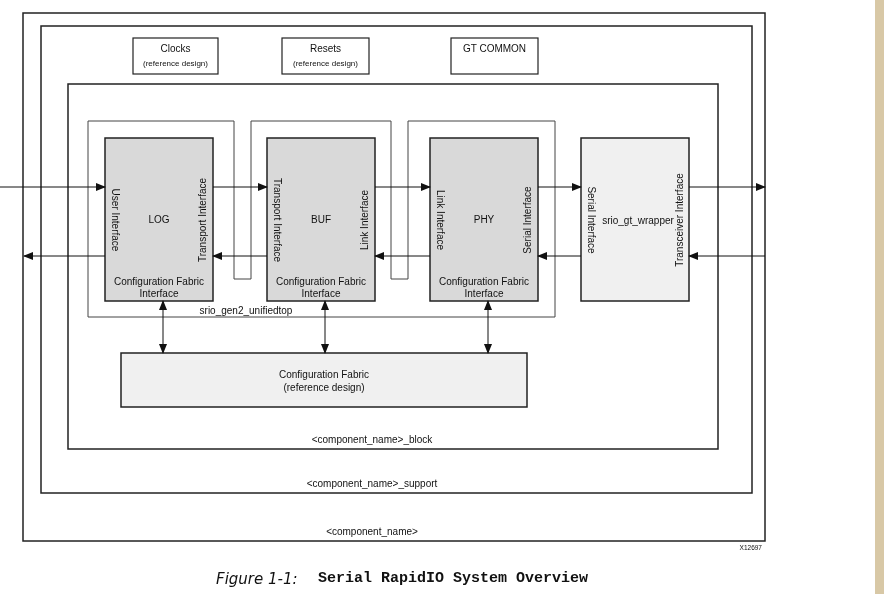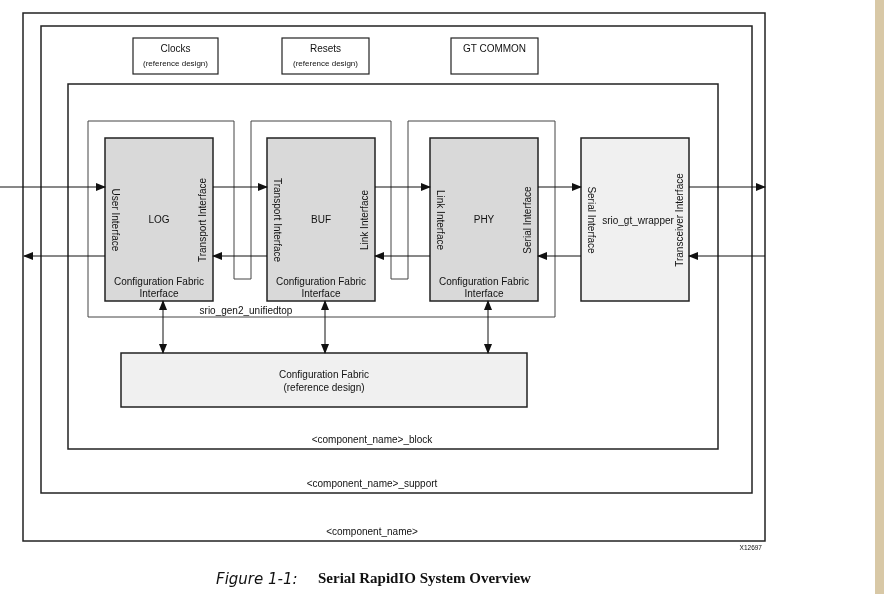--- a/index.html
+++ b/index.html
@@ -2,21 +2,21 @@
 <html><head>
 <meta charset="utf-8">
 <style>
   html, body { margin: 0; padding: 0; background: #ffffff; }
   body { width: 884px; height: 594px; position: relative; overflow: hidden; font-family: "Liberation Sans", sans-serif; }
   #stage { position: absolute; left: 0; top: 0; }
   .t { font-family: "Liberation Sans", sans-serif; fill: #111; }
   .side-strip { position: absolute; left: 875px; top: 0; width: 9px; height: 594px; background: #d8c8a6; }
   .caption { position: absolute; left: 0; top: 568px; width: 884px; height: 24px; }
   .caption-label { position: absolute; left: 216px; top: 2px; font-family: "DejaVu Sans", sans-serif; font-style: italic; font-size: 15px; color: #111; }
-  .caption-title { position: absolute; left: 318px; top: 2px; font-family: Liberation Serif, serif; font-weight: bold; font-size: 15px; color: #111; text-align: center; }
+  .caption-title { position: absolute; left: 318px; top: 2px; font-family: Liberation Mono, monospace; font-weight: bold; font-size: 15px; color: #111; text-align: center; }
   .watermark { position: absolute; left: 600px; top: 0px; font-family: "Liberation Sans", sans-serif; font-size: 16px; color: #d9d9d9; }
 </style>
 </head>
 <body>
 
 <svg id="stage" width="884" height="594" viewBox="0 0 884 594" xmlns="http://www.w3.org/2000/svg">
   <defs>
     <marker id="ah" markerWidth="10" markerHeight="8" refX="9" refY="4" orient="auto" markerUnits="userSpaceOnUse">
       <path d="M0,0 L10,4 L0,8 Z" fill="#111"></path>
     </marker>

